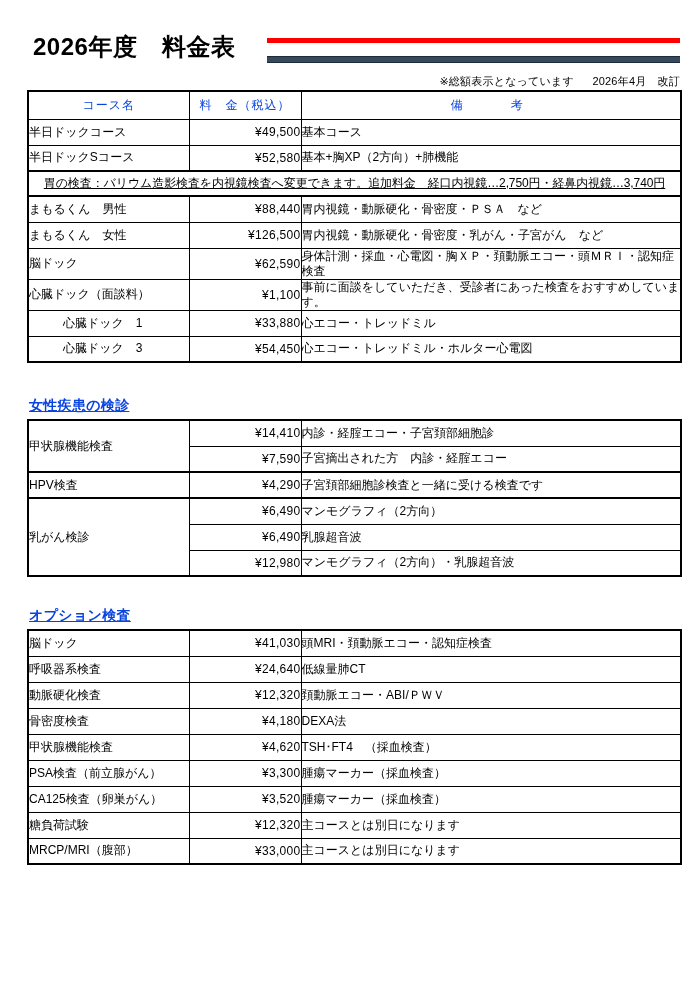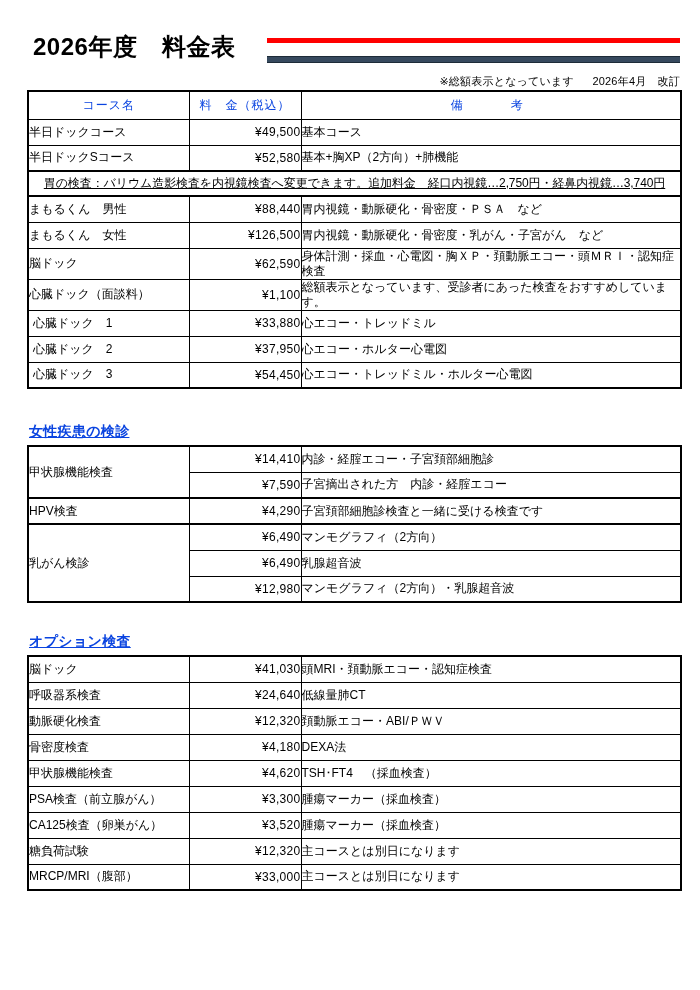--- a/index.html
+++ b/index.html
@@ -91,21 +91,21 @@
   
   .c1 { width: 161px; }
   .c2 { width: 112px; }
   .c3 { width: 380px; }
 
   .cell-name {
     padding: 3px 4px 4px 5px;
     font-size: 12.5px;
     line-height: 1.25;
   }
-  .cell-name.indent { padding-left: 4px; }
+  .cell-name.indent { padding-left: 34px; }
   .cell-price {
     text-align: right;
     font-size: 12.5px;
     padding: 3px 4px 4px 4px;
     letter-spacing: 0.3px;
   }
   .cell-note {
     padding: 3px 4px 4px 5px;
     font-size: 10.5px;
     line-height: 1.25;
@@ -205,31 +205,26 @@
           <td class="cell-note">胃内視鏡・動脈硬化・骨密度・乳がん・子宮がん　など</td>
         </tr>
         <tr class="r-std">
           <td class="cell-name">脳ドック</td>
           <td class="cell-price">¥62,590</td>
           <td class="cell-note">身体計測・採血・心電図・胸ＸＰ・頚動脈エコー・頭ＭＲＩ・認知症検査</td>
         </tr>
         <tr class="r-std">
           <td class="cell-name">心臓ドック（面談料）</td>
           <td class="cell-price">¥1,100</td>
-          <td class="cell-note">総額表示となっています、受診者にあった検査をおすすめしています。</td>
+          <td class="cell-note">事前に面談をしていただき、受診者にあった検査をおすすめしています。</td>
         </tr>
         <tr class="r-std">
           <td class="cell-name indent">心臓ドック　1</td>
           <td class="cell-price">¥33,880</td>
           <td class="cell-note">心エコー・トレッドミル</td>
-        </tr>
-        <tr class="r-std">
-          <td class="cell-name indent">心臓ドック　2</td>
-          <td class="cell-price">¥37,950</td>
-          <td class="cell-note">心エコー・ホルター心電図</td>
         </tr>
         <tr class="r-std">
           <td class="cell-name indent">心臓ドック　3</td>
           <td class="cell-price">¥54,450</td>
           <td class="cell-note">心エコー・トレッドミル・ホルター心電図</td>
         </tr>
       </tbody>
     </table>
   </div>
 

